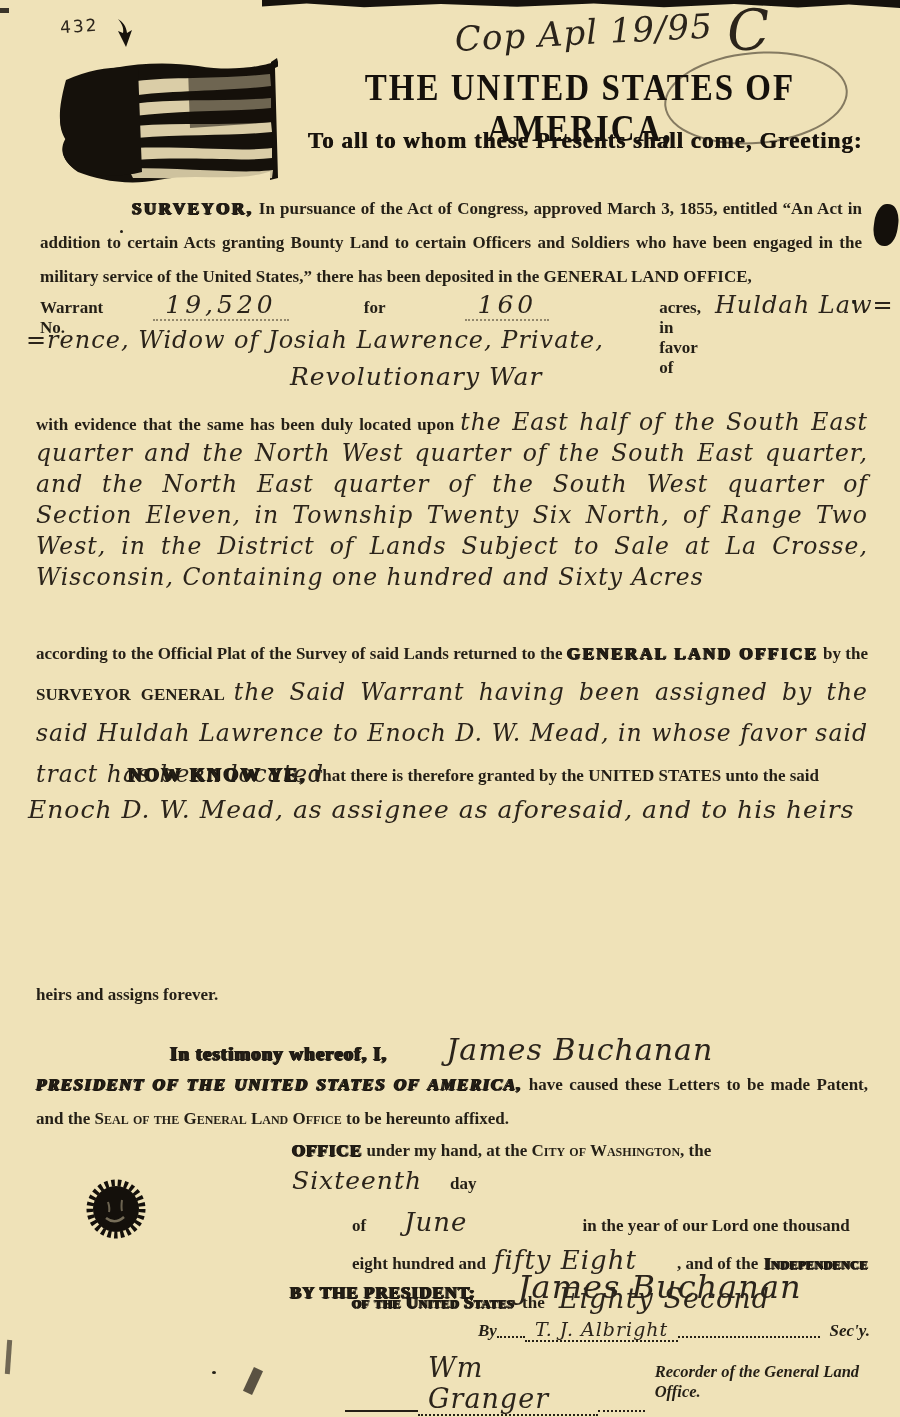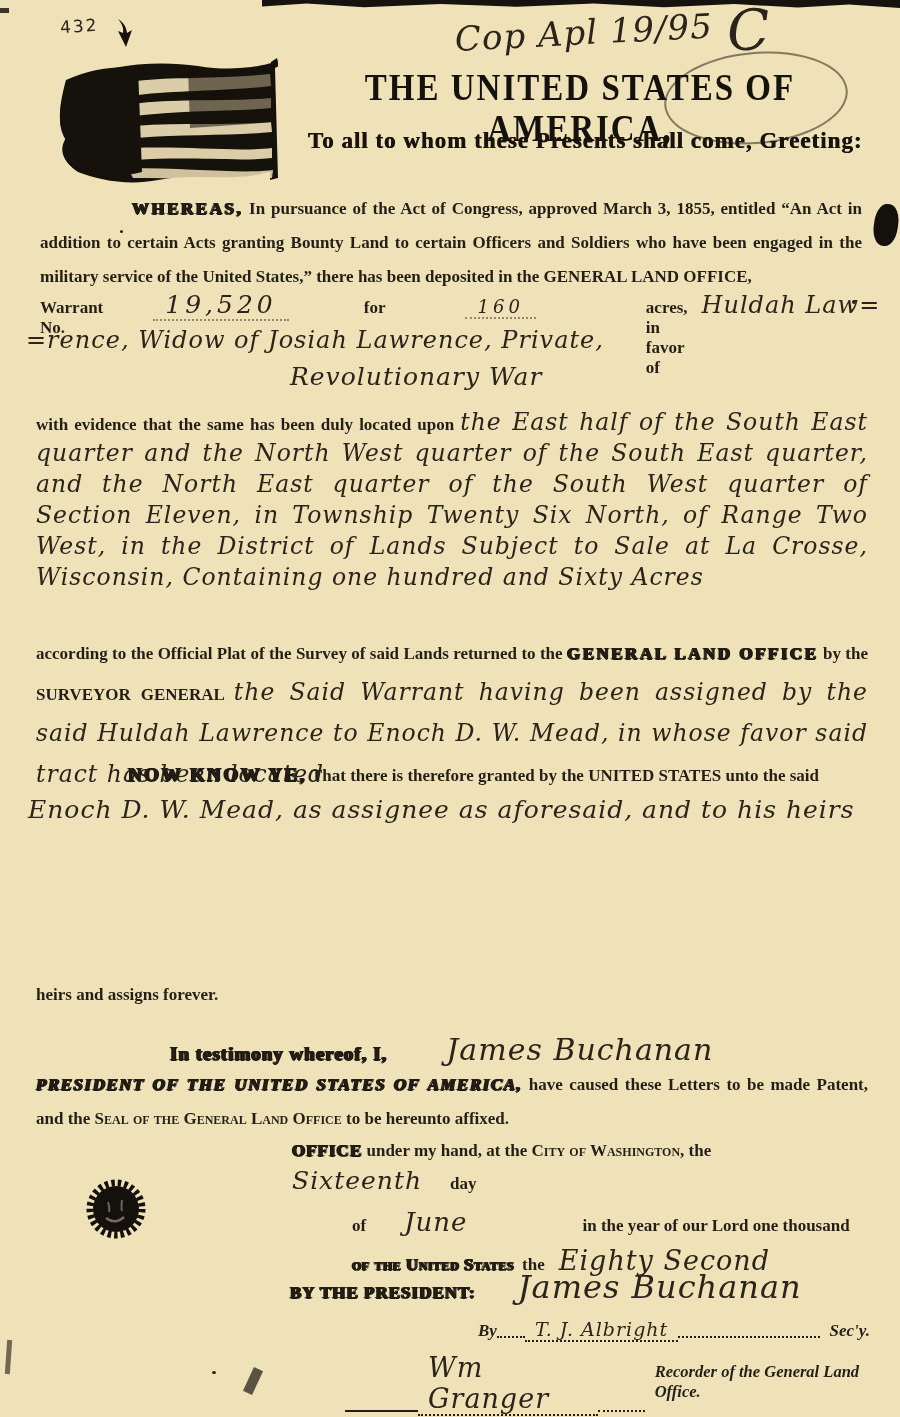--- a/index.html
+++ b/index.html
@@ -88,28 +88,28 @@
       <path d="M28 28 C55 16 80 14 100 16 L104 120 C80 126 50 124 38 118 C26 110 20 98 28 86 C18 72 22 50 28 28 Z" fill="#15110b"></path>
       <path d="M150 16 C180 20 215 16 236 12 L238 70 L152 76 Z" fill="#15110b" opacity="0.55"></path>
     </svg>
   </div>
 
   <div class="title">THE UNITED STATES OF AMERICA,</div>
   <div class="stamp-oval"></div>
   <div class="salutation">To all to whom these Presents shall come, Greeting:</div>
 
   <div class="para" style="left:40px;top:192px;width:822px;text-indent:92px;">
-    <span class="inked">WHEREAS,</span><span> In pursuance of the Act of Congress, approved March 3, 1855, entitled “An Act in addition to certain Acts granting Bounty Land to certain Officers and Soldiers who have been engaged in the military service of the United States,” there has been deposited in the </span><span>GENERAL LAND OFFICE,</span>
+    <span class="inked">SURVEYOR,</span><span> In pursuance of the Act of Congress, approved March 3, 1855, entitled “An Act in addition to certain Acts granting Bounty Land to certain Officers and Soldiers who have been engaged in the military service of the United States,” there has been deposited in the </span><span>GENERAL LAND OFFICE,</span>
   </div>
 
   <div class="sigrow" style="left:40px;top:290px;width:822px;">
     <span class="print">Warrant No.</span>
     <span class="hw dotted-field" style="font-size:25px;margin-left:50px;letter-spacing:4px;">19,520</span>
     <span class="print" style="margin-left:75px;">for</span>
-    <span class="hw dotted-field" style="font-size:18px;margin-left:80px;letter-spacing:4px;">160</span>
+    <span class="hw dotted-field" style="font-size:25px;margin-left:80px;letter-spacing:4px;">160</span>
     <span class="print" style="margin-left:110px;">acres, in favor of</span>
     <span class="hw" style="font-size:24px;margin-left:14px;white-space:nowrap;">Huldah Law=</span>
   </div>
   <div class="hw" style="position:absolute;left:26px;top:326px;font-size:24px;">=rence, Widow of Josiah Lawrence, Private,</div>
   <div class="hw" style="position:absolute;left:290px;top:362px;font-size:25px;">Revolutionary War</div>
 
   <div class="para" style="left:36px;top:408px;width:832px;line-height:28px;">
     <span>with evidence that the same has been duly located upon </span><span class="hw" style="font-size:23.5px;">the East half of the South East quarter and the North West quarter of the South East quarter, and the North East quarter of the South West quarter of Section Eleven, in Township Twenty Six North, of Range Two West, in the District of Lands Subject to Sale at La Crosse, Wisconsin, Containing one hundred and Sixty Acres</span>
   </div>
 
@@ -133,20 +133,26 @@
   </div>
 
   <div style="position:absolute;left:292px;top:1136px;width:580px;">
     <div style="line-height:30px;">
       <span class="print inked" style="letter-spacing:1px;">OFFICE</span><span class="print"> under my hand, at the </span><span class="print sc">City of Washington,</span><span class="print"> the </span><span class="hw" style="font-size:25px;">Sixteenth</span><span class="print" style="margin-left:28px;">day</span>
     </div>
     <div style="margin-top:8px;margin-left:60px;display:flex;align-items:baseline;">
       <span class="print">of</span>
       <span class="hw" style="font-size:26px;margin-left:38px;">June</span>
       <span class="print" style="margin-left:115px;">in the year of our Lord one thousand</span>
+    </div>
+    <div style="margin-top:8px;margin-left:60px;display:flex;align-items:baseline;">
+      <span class="print">eight hundred and </span>
+      <span class="hw" style="font-size:26px;margin-left:8px;">fifty Eight</span>
+      <span class="print" style="margin-left:40px;">, and of the </span>
+      <span class="print sc inked" style="letter-spacing:0.5px;margin-left:6px;">Independence</span>
     </div>
     <div style="margin-top:8px;margin-left:60px;display:flex;align-items:baseline;">
       <span class="print sc inked" style="letter-spacing:0.5px;">of the United States</span>
       <span class="print" style="margin-left:8px;">the</span>
       <span class="hw" style="font-size:27px;margin-left:14px;">Eighty Second</span>
     </div>
   </div>
 
   <div class="seal">
     <svg width="64" height="62" viewBox="0 0 64 62">

